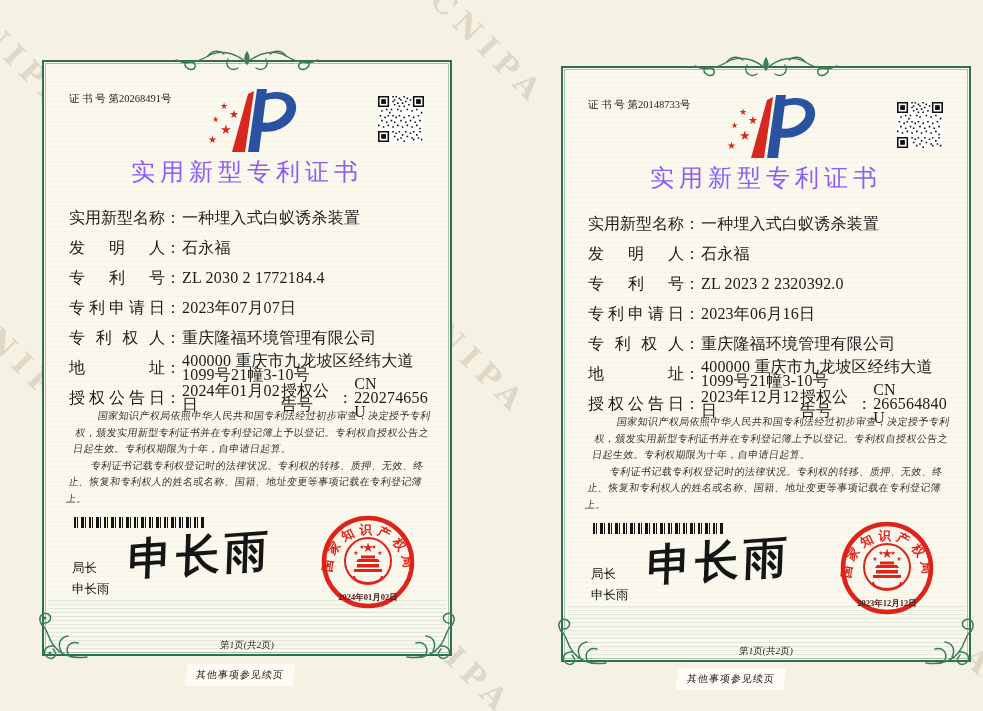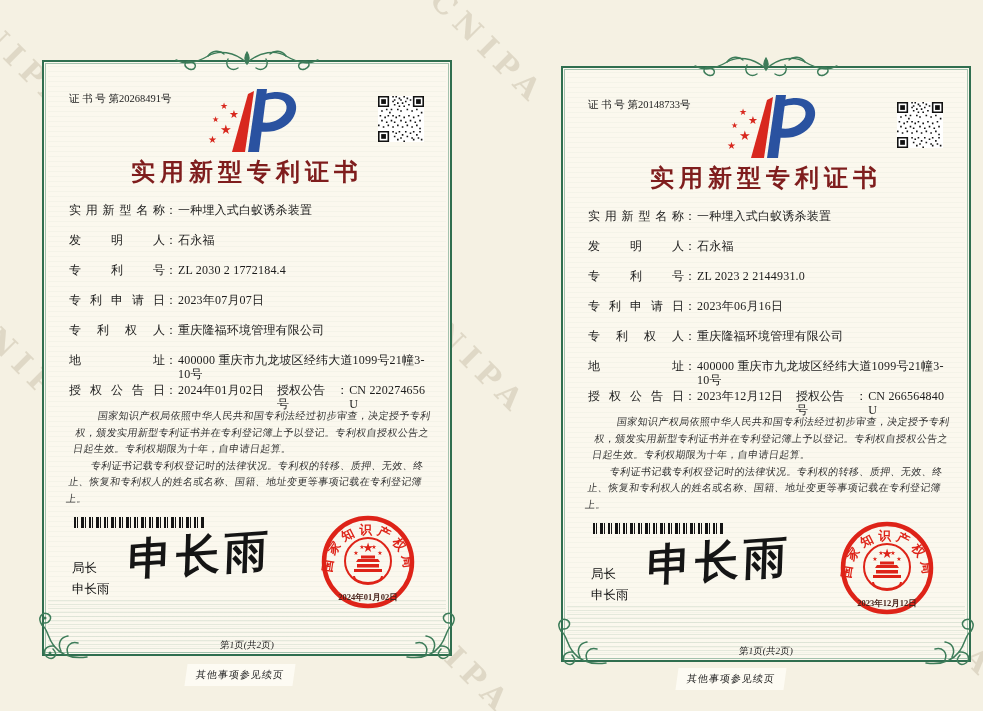--- a/index.html
+++ b/index.html
@@ -34,23 +34,23 @@
   .cert-bottomband{position:absolute;left:4px;right:4px;bottom:4px;height:50px;pointer-events:none;
     background:repeating-linear-gradient(180deg,rgba(88,136,106,.14) 0 1px,transparent 1px 4px);}
   .orn-top{position:absolute;top:-15px;left:50%;transform:translateX(-50%);z-index:2}
   .orn-bl{position:absolute;left:-9px;bottom:-11px;z-index:2}
   .orn-br{position:absolute;right:-9px;bottom:-11px;transform:scaleX(-1);z-index:2}
   
   .cert-no{position:absolute;top:30px;left:25px;font-size:10.5px;color:#222;}
   .logo{position:absolute;top:22px;left:152px;}
   .qr{position:absolute;top:34px;left:334px;width:46px;height:46px;}
   .cert-title{position:absolute;top:94px;left:0;width:100%;text-align:center;
-    font-size:24px;font-weight:bold;letter-spacing:5px;color:#7f1d1d;}
+    font-size:24px;font-weight:normal;letter-spacing:5px;color:#8b5cf6;}
   .rows{position:absolute;top:141px;left:25px;right:14px;}
-  .row{height:30px;display:flex;align-items:flex-start;font-size:12px;line-height:14px;color:#1b1b1b;}
+  .row{height:30px;display:flex;align-items:center;font-size:16px;line-height:14px;color:#1b1b1b;}
   .row .lbl{flex:none;display:inline-block;width:96px;text-align:justify;text-align-last:justify;}
   .row .sep{flex:none;padding-right:1px;}
   .row .val{letter-spacing:.2px;}
   .row .val-fixed{flex:none;width:99px;}
   .legal{position:absolute;top:346px;left:28px;right:20px;font-size:10px;line-height:16.5px;
     color:#333;transform:skewX(-8deg);letter-spacing:.4px;}
   .legal p{margin:0;text-indent:2em;}
   .barcode{position:absolute;top:455px;left:30px;width:130px;height:11px;
     background:repeating-linear-gradient(90deg,#141414 0 2px,transparent 2px 3px,#141414 3px 4px,
       transparent 4px 7px,#141414 7px 10px,transparent 10px 11px,#141414 11px 12px,transparent 12px 15px);}
@@ -329,21 +329,21 @@
       <span class="val">一种埋入式白蚁诱杀装置</span>
     </div>
     <div class="row">
       <span class="lbl">发明人</span>
       <span class="sep">：</span>
       <span class="val">石永福</span>
     </div>
     <div class="row">
       <span class="lbl">专利号</span>
       <span class="sep">：</span>
-      <span class="val">ZL 2023 2 2144931.0</span>
+      <span class="val">ZL 2023 2 2320392.0</span>
     </div>
     <div class="row">
       <span class="lbl">专利申请日</span>
       <span class="sep">：</span>
       <span class="val">2023年06月16日</span>
     </div>
     <div class="row">
       <span class="lbl">专利权人</span>
       <span class="sep">：</span>
       <span class="val">重庆隆福环境管理有限公司</span>

